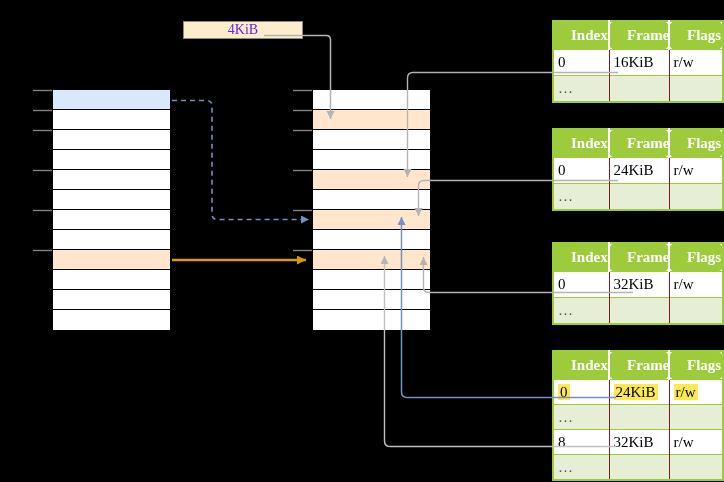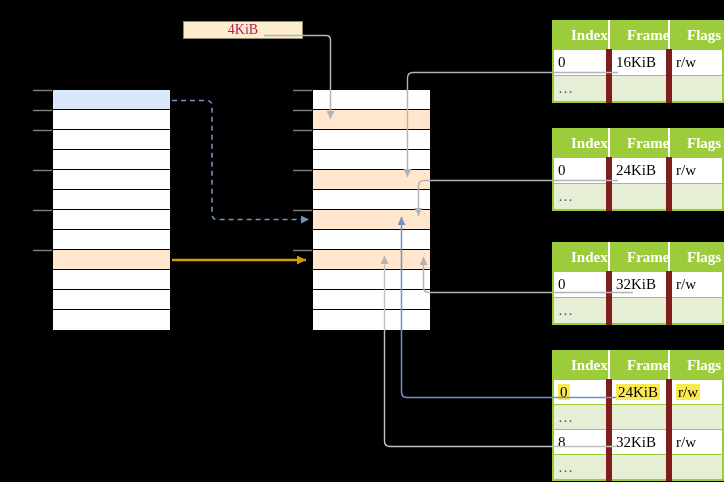--- a/index.html
+++ b/index.html
@@ -27,38 +27,38 @@
   .mrow{height:19px;border-bottom:1px solid #000;background:#fff;}
   .mrow:last-child{border-bottom:none;height:20px;}
   .mrow.blue{background:var(--page-blue);}
   .mrow.orange{background:var(--page-orange);}
   #vm{left:52px;top:89px;}
   #pm{left:312px;top:89px;}
   
   .kib{
     position:absolute;left:183px;top:21px;width:118px;height:16px;
     background:var(--note-cream);border:1px solid #8f8a76;
-    text-align:center;font-size:14px;line-height:16px;color:#be185d;
+    text-align:center;font-size:14px;line-height:16px;color:#6d28d9;
   }
   
   .ptable{
     position:absolute;left:552px;width:170px;
     border-collapse:collapse;background:#fff;font-size:15px;color:#000;
     border:2px solid var(--table-green);table-layout:fixed;
   }
   .ptable th{
     background:var(--table-green);color:#fff;font-weight:bold;
     text-align:left;padding:2px 17px;height:23px;font-size:15px;
   }
-  .ptable th + th{border-left:2px solid #fff;}
+  .ptable th + th{border-left:2px solid #fff;border-radius:7px;}
   .ptable td{
     border-top:1px solid var(--table-green);
     padding:0 4px;height:25px;background:#fff;overflow:hidden;white-space:nowrap;
   }
-  .ptable td + td{border-left:6px solid #7f1d1d;margin-top:23px;}
+  .ptable td + td{border-left:1px solid #7f1d1d;margin-top:23px;}
   .ptable tr.dots td{background:var(--row-green);color:#555;}
   .ptable.compact td{height:24px;}
   .hl{background:var(--highlight-yellow);padding:0 2px;}
   
   #overlay{position:absolute;left:0;top:0;z-index:5;pointer-events:none;}
 </style>
 </head>
 <body>
 
 <div id="stage">

